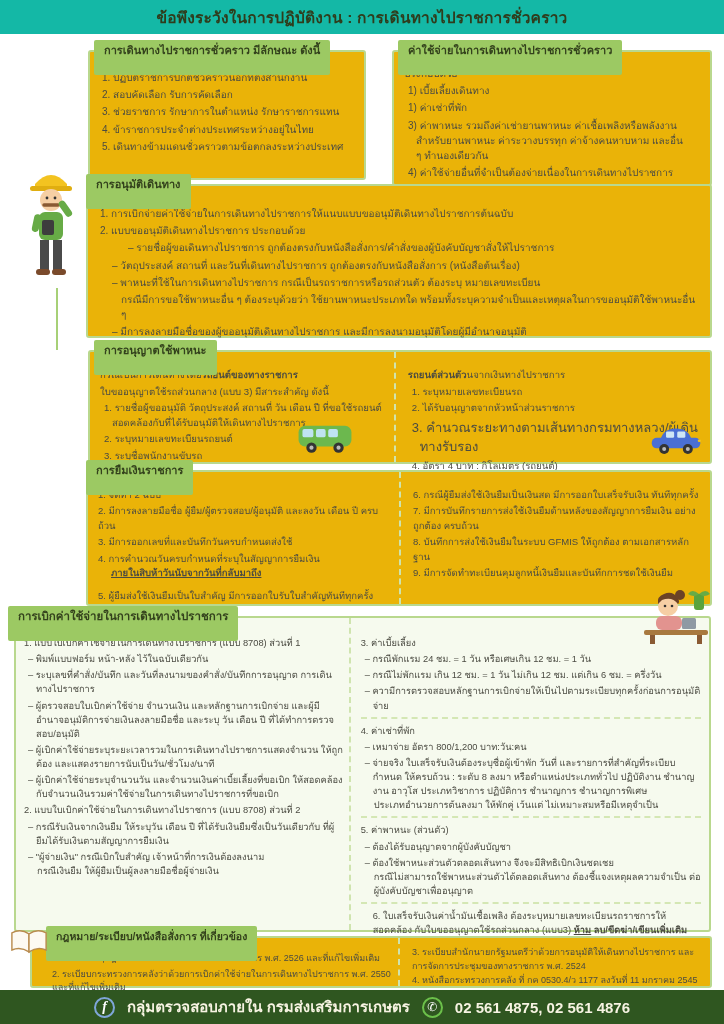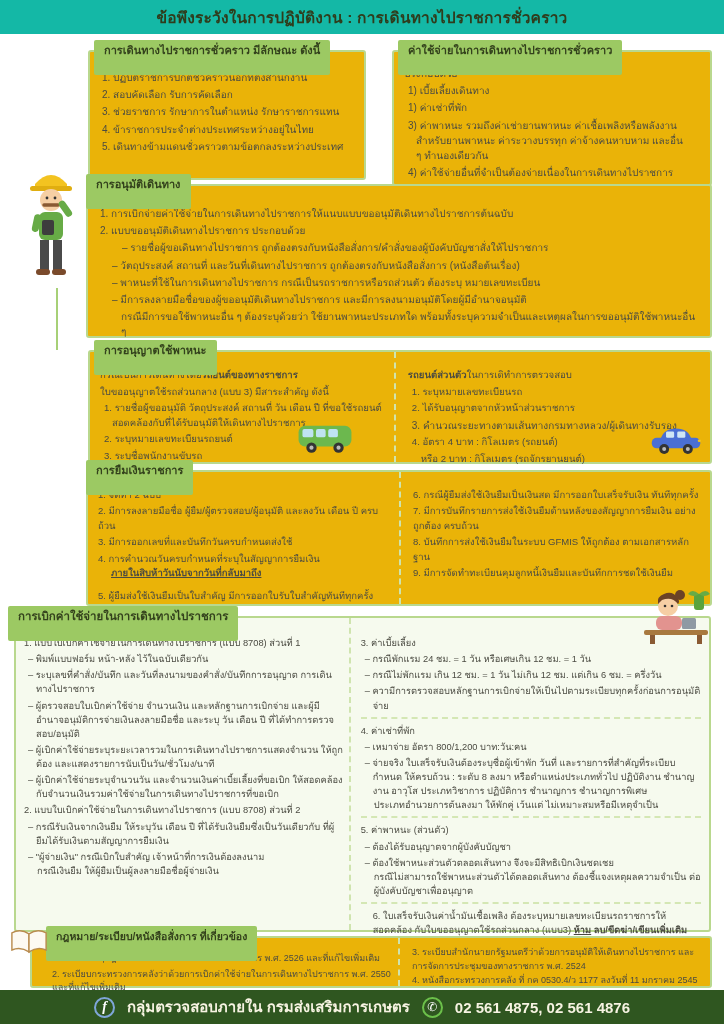--- a/index.html
+++ b/index.html
@@ -90,46 +90,46 @@
       <rect x="24" y="107" width="14" height="6" rx="3" fill="#7a4a2b"></rect>
       <rect x="40" y="107" width="14" height="6" rx="3" fill="#7a4a2b"></rect>
     </svg>
   </div>
   <div class="connector" style="left:56px; top:288px; width:2px; height:62px;"></div>
 
   <div class="badge" style="left:86px; top:174px;">การอนุมัติเดินทาง</div>
   <div class="gbox" style="left:86px; top:184px; width:626px; height:154px; padding:20px 10px 6px 12px;">
     <p class="line">1. การเบิกจ่ายค่าใช้จ่ายในการเดินทางไปราชการให้แนบแบบขออนุมัติเดินทางไปราชการต้นฉบับ</p>
     <p class="line">2. แบบขออนุมัติเดินทางไปราชการ ประกอบด้วย</p>
-    <p class="line dash" style="margin-left:18px;">– รายชื่อผู้ขอเดินทางไปราชการ ถูกต้องตรงกับหนังสือสั่งการ/คำสั่งของผู้บังคับบัญชาสั่งให้ไปราชการ</p>
+    <p class="line dash" style="margin-left:24px;">– รายชื่อผู้ขอเดินทางไปราชการ ถูกต้องตรงกับหนังสือสั่งการ/คำสั่งของผู้บังคับบัญชาสั่งให้ไปราชการ</p>
     <p class="line dash" style="margin-left:8px;">– วัตถุประสงค์ สถานที่ และวันที่เดินทางไปราชการ ถูกต้องตรงกับหนังสือสั่งการ (หนังสือต้นเรื่อง)</p>
     <p class="line dash" style="margin-left:8px;">– พาหนะที่ใช้ในการเดินทางไปราชการ กรณีเป็นรถราชการหรือรถส่วนตัว ต้องระบุ หมายเลขทะเบียน</p>
+    <p class="line cont" style="margin-left:8px;">กรณีมีการขอใช้พาหนะอื่น ๆ ต้องระบุด้วยว่า ใช้ยานพาหนะประเภทใด พร้อมทั้งระบุความจำเป็นและเหตุผลในการขออนุมัติใช้พาหนะอื่น ๆ</p>
     <p class="line dash" style="margin-left:8px;">– มีการลงลายมือชื่อของผู้ขออนุมัติเดินทางไปราชการ และมีการลงนามอนุมัติโดยผู้มีอำนาจอนุมัติ</p>
-    <p class="line cont" style="margin-left:8px;">กรณีมีการขอใช้พาหนะอื่น ๆ ต้องระบุด้วยว่า ใช้ยานพาหนะประเภทใด พร้อมทั้งระบุความจำเป็นและเหตุผลในการขออนุมัติใช้พาหนะอื่น ๆ</p>
   </div>
 
   <div class="badge" style="left:94px; top:340px;">การอนุญาตใช้พาหนะ</div>
   <div class="gbox" style="left:88px; top:350px; width:624px; height:114px;">
     <div class="cols">
       <div style="width:49%; padding:16px 8px 4px 10px;">
         <p class="line" style="font-size:9.6px;">
           <span>กรณีเป็นการเดินทางโดย</span><span class="b">รถยนต์ของทางราชการ</span>
         </p>
         <p class="line" style="font-size:9.6px;">ใบขออนุญาตใช้รถส่วนกลาง (แบบ 3) มีสาระสำคัญ ดังนี้</p>
         <p class="line dash" style="font-size:9.6px;">1. รายชื่อผู้ขออนุมัติ วัตถุประสงค์ สถานที่ วัน เดือน ปี ที่ขอใช้รถยนต์ สอดคล้องกับที่ได้รับอนุมัติให้เดินทางไปราชการ</p>
         <p class="line dash" style="font-size:9.6px;">2. ระบุหมายเลขทะเบียนรถยนต์</p>
         <p class="line dash" style="font-size:9.6px;">3. ระบุชื่อพนักงานขับรถ</p>
       </div>
       <div class="vdiv" style="width:51%; padding:16px 8px 4px 12px;">
         <p class="line" style="font-size:9.6px;">
-          <span class="b">รถยนต์ส่วนตัว</span><span>ในการเดิทำการตรวจสอบ</span>
+          <span class="b">รถยนต์ส่วนตัว</span><span>นจากเงินทางไปราชการ</span>
         </p>
         <p class="line dash" style="font-size:9.6px;">1. ระบุหมายเลขทะเบียนรถ</p>
         <p class="line dash" style="font-size:9.6px;">2. ได้รับอนุญาตจากหัวหน้าส่วนราชการ</p>
-        <p class="line dash" style="font-size:10px;">3. คำนวณระยะทางตามเส้นทางกรมทางหลวง/ผู้เดินทางรับรอง</p>
+        <p class="line dash" style="font-size:13px;">3. คำนวณระยะทางตามเส้นทางกรมทางหลวง/ผู้เดินทางรับรอง</p>
         <p class="line dash" style="font-size:9.6px;">4. อัตรา 4 บาท : กิโลเมตร (รถยนต์)</p>
         <p class="line cont" style="font-size:9.6px;">หรือ 2 บาท : กิโลเมตร (รถจักรยานยนต์)</p>
       </div>
     </div>
   </div>
 
   <div style="position:absolute; left:296px; top:418px; z-index:2;">
     <svg width="58" height="40" viewBox="0 0 90 58">
       <rect x="4" y="10" width="82" height="32" rx="10" fill="#6cb84e"></rect>
       <rect x="10" y="15" width="17" height="13" rx="3" fill="#bfe3f2"></rect>

